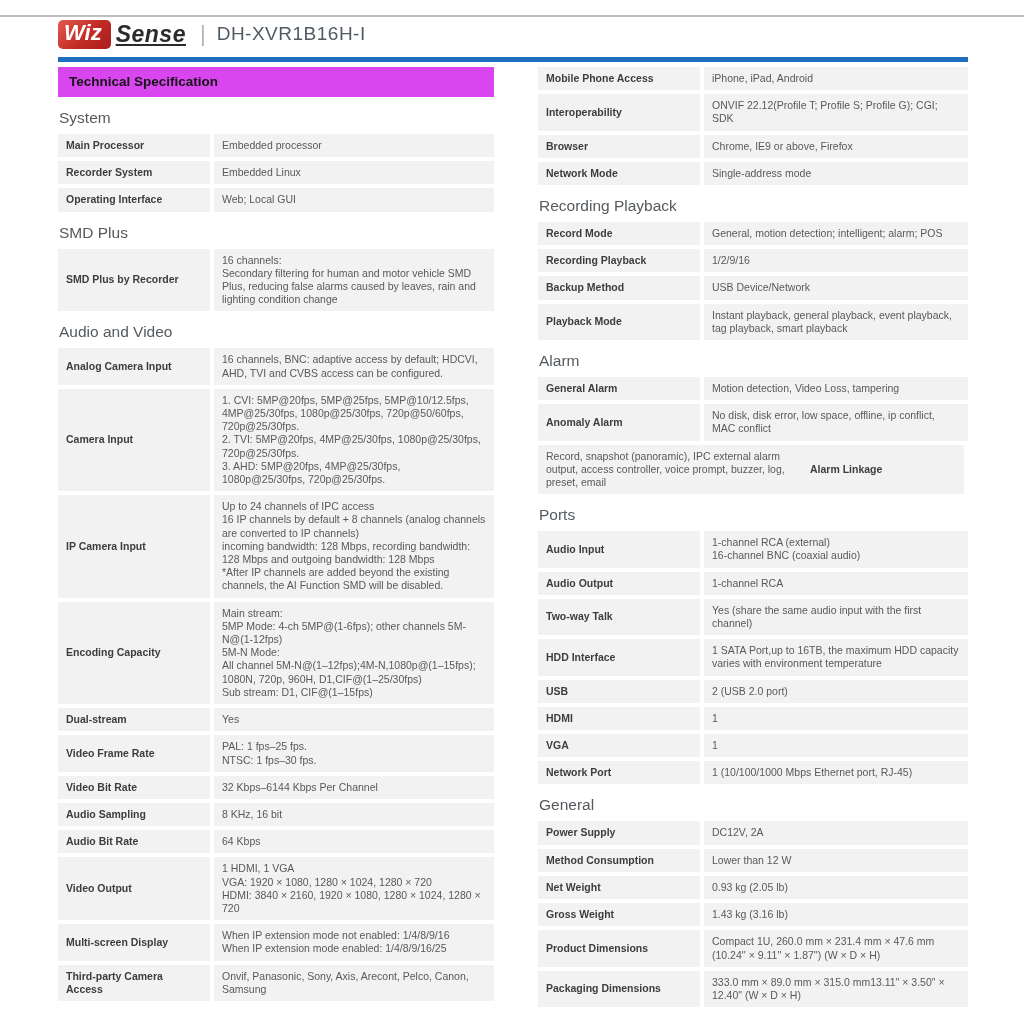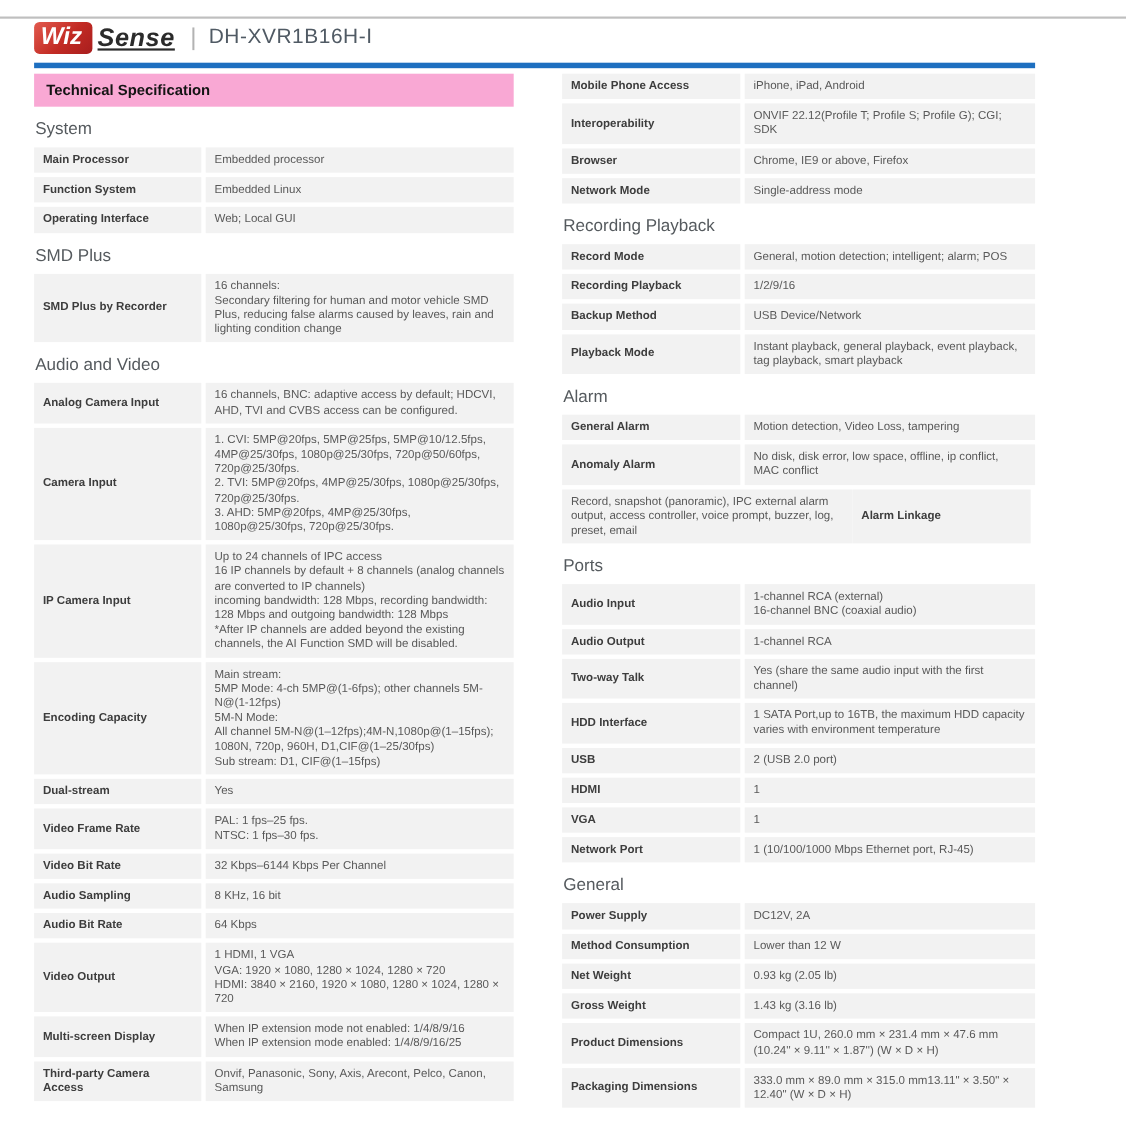--- a/index.html
+++ b/index.html
@@ -1,42 +1,42 @@
 <!DOCTYPE html>
 <html><head>
 <meta charset="utf-8">
 <style>
   * { box-sizing: border-box; margin: 0; padding: 0; }
   html, body { width: 1024px; height: 1024px; background: #ffffff; overflow: hidden; }
   body { font-family: "Liberation Sans", sans-serif; position: relative; }
 
   .top-rule { position: absolute; top: 15px; left: 0; width: 1024px; height: 2px; background: #bfbfbf; }
 
-  .page { position: absolute; top: 0; left: 31px; width: 910px; }
+  .page { position: absolute; top: 0; left: 58px; width: 910px; }
 
   
   .brand-row { margin-top: 19px; display: flex; align-items: center; height: 30px; }
   .logo-badge {
     display: inline-block; background: linear-gradient(135deg, #e25a4e 0%, #c22b24 55%, #a81e1e 100%);
     color: #fff; font-style: italic; font-weight: bold; font-size: 22px;
     padding: 1px 9px 4px 6px; border-radius: 5px; line-height: 24px;
   }
   .logo-sense { font-style: italic; font-weight: bold; font-size: 23px; color: #2b2b2b; margin-left: 5px; letter-spacing: 0.5px; text-decoration: underline; }
   .brand-sep { color: #b3b3b3; font-size: 22px; font-weight: 300; margin: 0 11px 0 14px; }
   .model-name { font-size: 19px; color: #505a64; letter-spacing: 0.5px; }
 
   .blue-rule { margin-top: 8px; width: 910px; height: 5px; background: #1e6fc0; }
 
   
   .cols { display: flex; margin-top: 5px; }
   .col-left  { width: 436px; }
   .col-right { width: 430px; margin-left: 44px; }
 
   .title-bar {
-    background: #f9a8d4; color: #141414; font-weight: bold; font-size: 13.5px;
+    background: #d946ef; color: #141414; font-weight: bold; font-size: 13.5px;
     padding: 7px 11px 8px 11px; margin-bottom: 11px;
   }
 
   .section-heading { font-size: 15.5px; color: #555a5e; margin: 11px 0 7px 1px; font-weight: 400; line-height: 19px; }
 
   .row { display: flex; margin-bottom: 4px; }
   .cell { background: #f2f2f2; padding: 5px 8px; font-size: 10.5px; line-height: 13.2px; }
   .cell.label { flex: none; font-weight: bold; color: #3d3d3d; display: flex; align-items: center; margin-right: 4px; }
   .cell.value { flex: 1 1 auto; color: #595959; white-space: pre-line; display: flex; align-items: center; }
   .col-left  .cell.label { width: 152px; }
@@ -61,21 +61,21 @@
   <div class="cols">
     <div class="col-left">
       <div class="title-bar">Technical Specification</div>
       <div id="left-sections">
           <div class="section-heading">System</div>
           <div class="row">
             <div class="cell label">Main Processor</div>
             <div class="cell value">Embedded processor</div>
           </div>
           <div class="row">
-            <div class="cell label">Function System</div>
+            <div class="cell label">Recorder System</div>
             <div class="cell value">Embedded Linux</div>
           </div>
           <div class="row">
             <div class="cell label">Operating Interface</div>
             <div class="cell value">Web; Local GUI</div>
           </div>
           <div class="section-heading">SMD Plus</div>
           <div class="row">
             <div class="cell label">SMD Plus by Recorder</div>
             <div class="cell value">16 channels:

